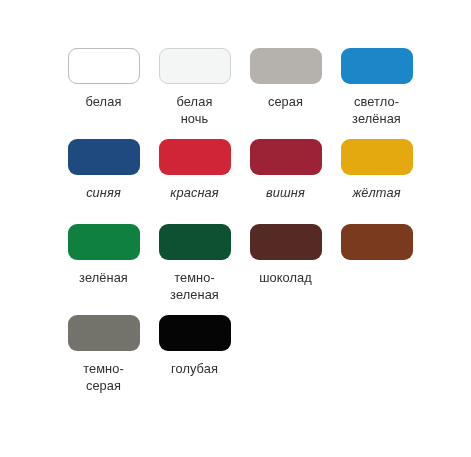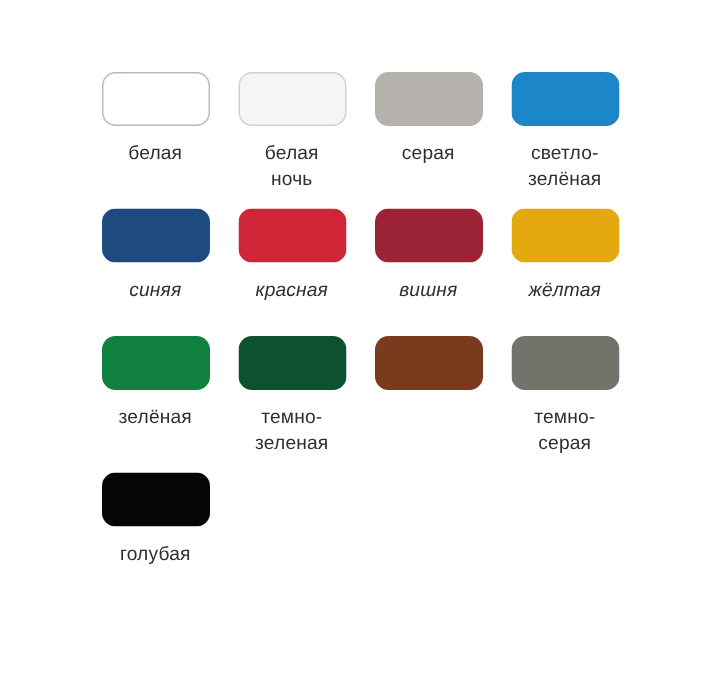--- a/index.html
+++ b/index.html
@@ -119,20 +119,24 @@
       <div class="swatch-cell row-3">
         <div class="swatch-chip" style="background: rgb(16, 128, 62);"></div>
         <div class="swatch-label">зелёная</div>
       </div>
       <div class="swatch-cell row-3">
         <div class="swatch-chip" style="background: rgb(13, 82, 48);"></div>
         <div class="swatch-label">темно-
 зеленая</div>
       </div>
       <div class="swatch-cell row-3">
+        <div class="swatch-chip" style="background: rgb(86, 42, 36);"></div>
+        <div class="swatch-label">шоколад</div>
+      </div>
+      <div class="swatch-cell row-3">
         <div class="swatch-chip" style="background: rgb(122, 58, 30);"></div>
       </div>
       <div class="swatch-cell row-4">
         <div class="swatch-chip" style="background: rgb(115, 115, 107);"></div>
         <div class="swatch-label">темно-
 серая</div>
       </div>
       <div class="swatch-cell row-4">
         <div class="swatch-chip" style="background: rgb(5, 5, 5);"></div>
         <div class="swatch-label">голубая</div>

